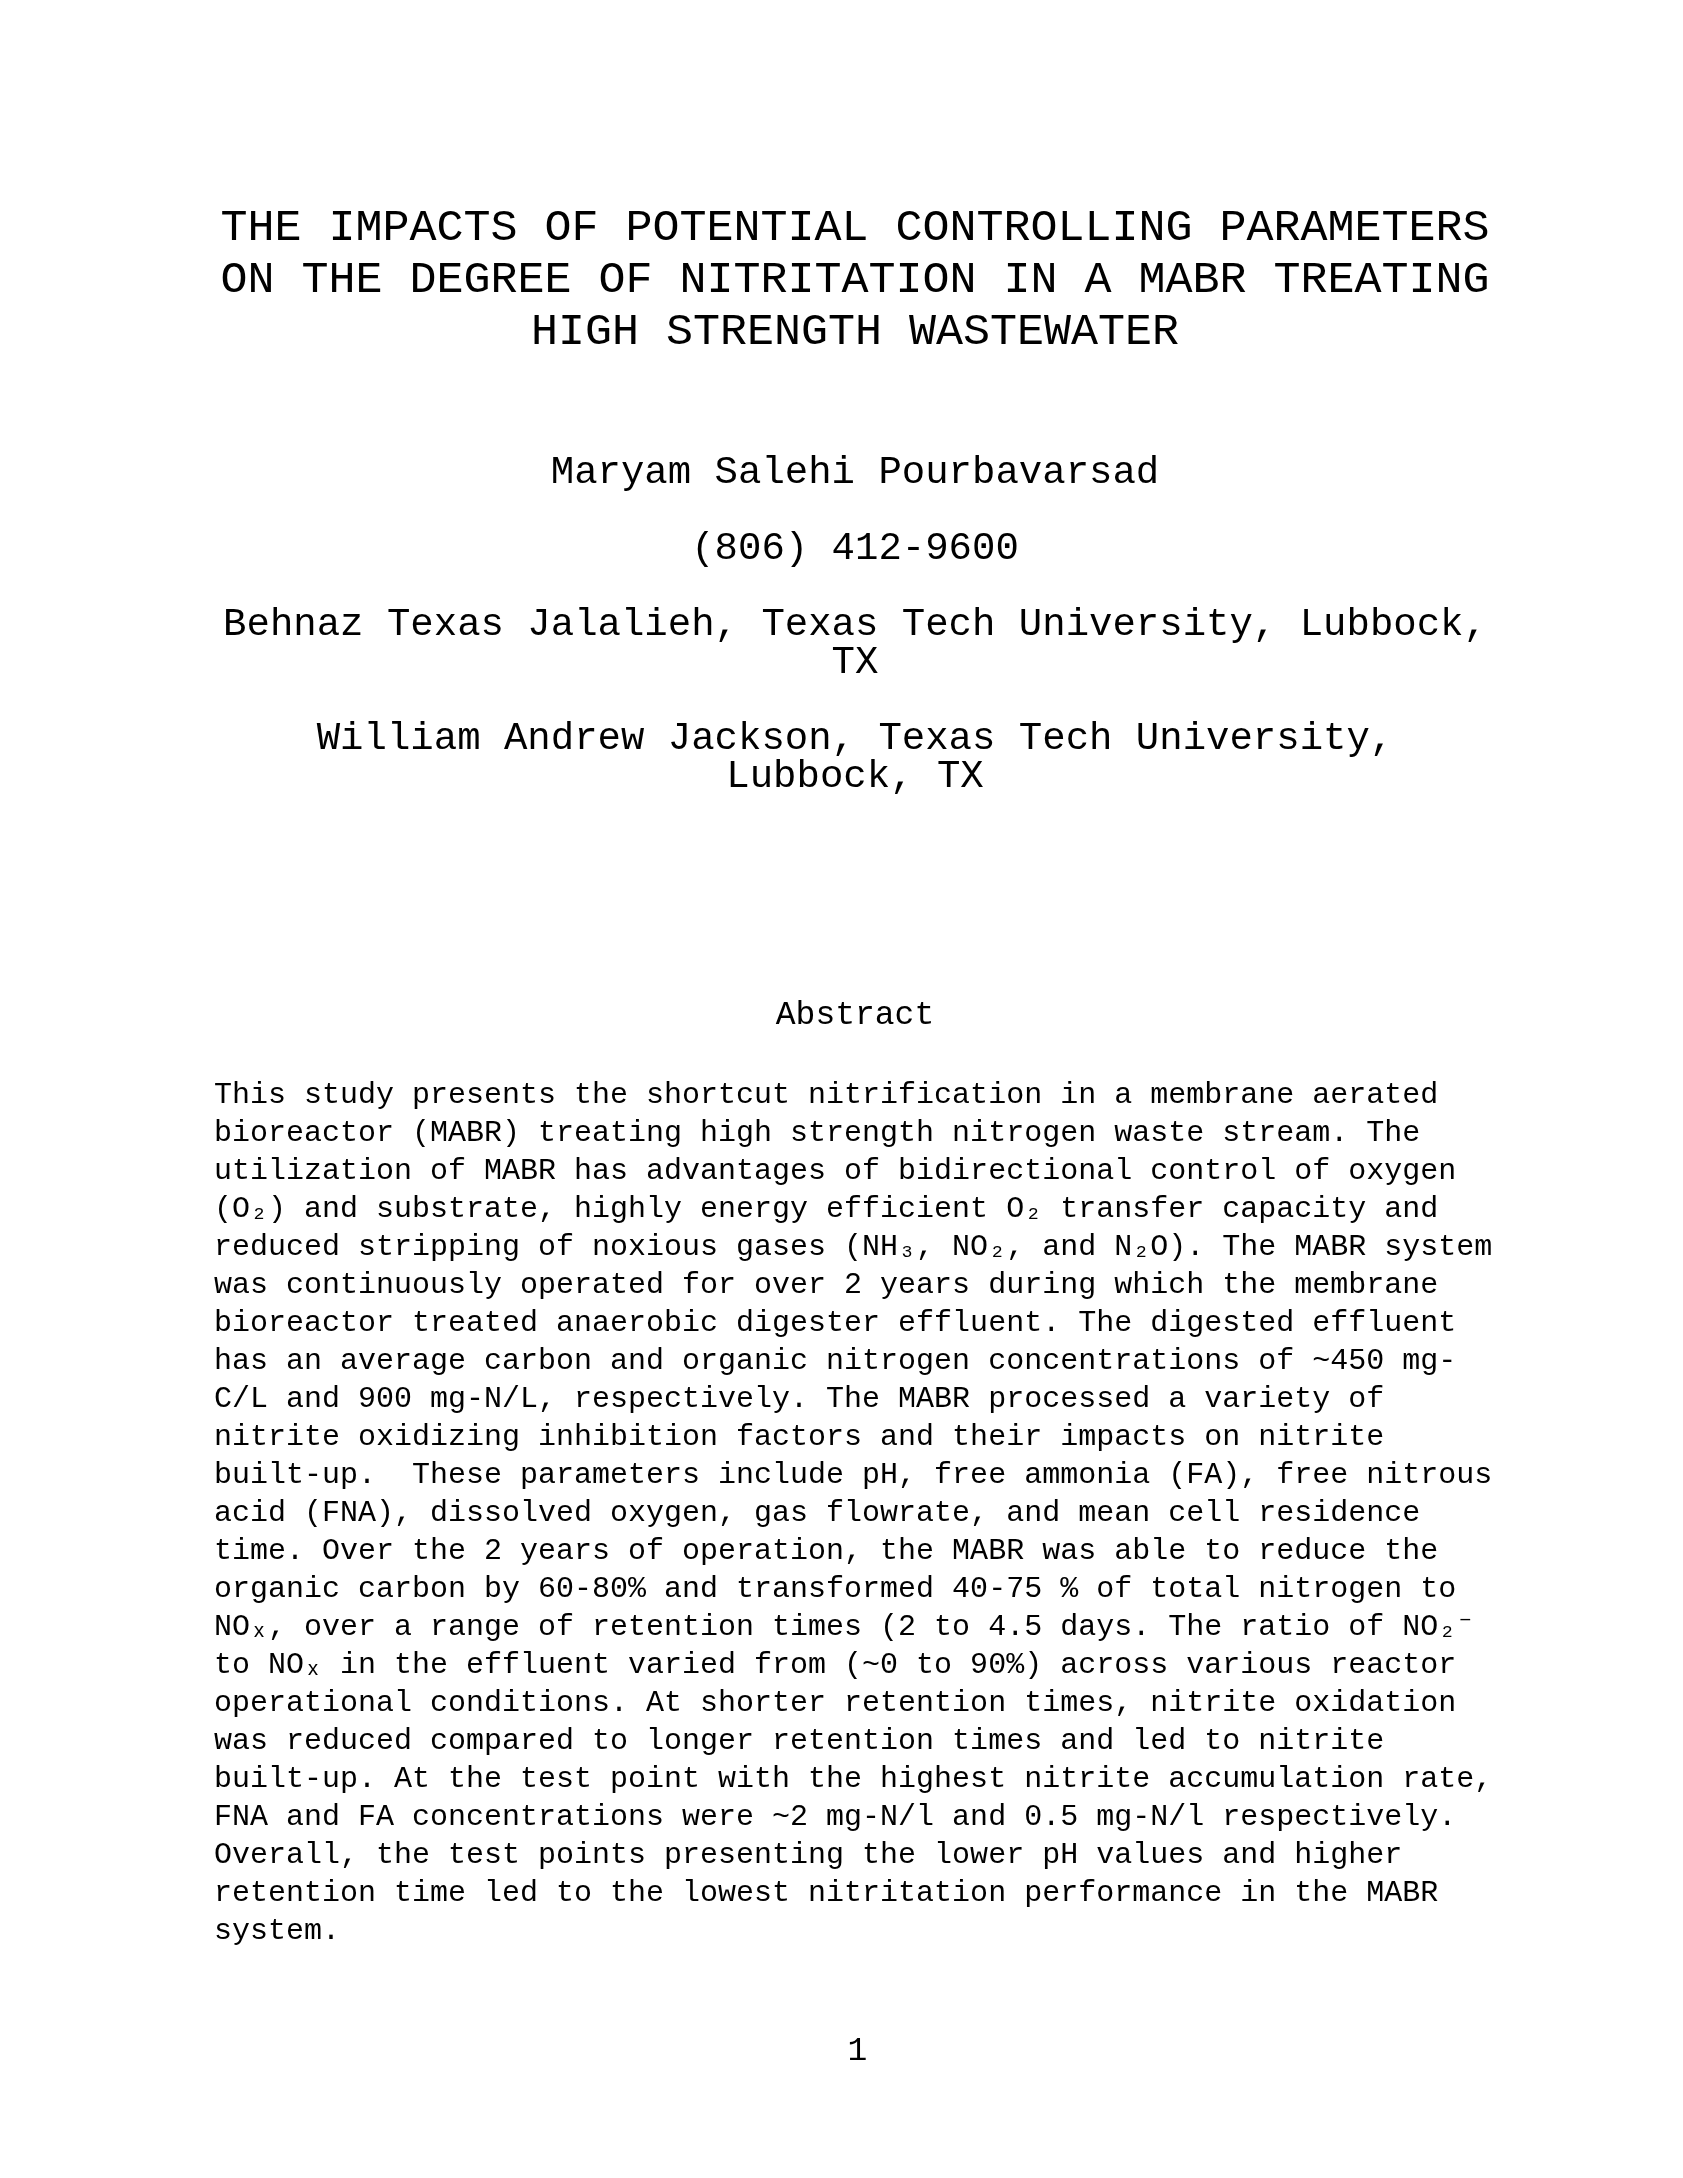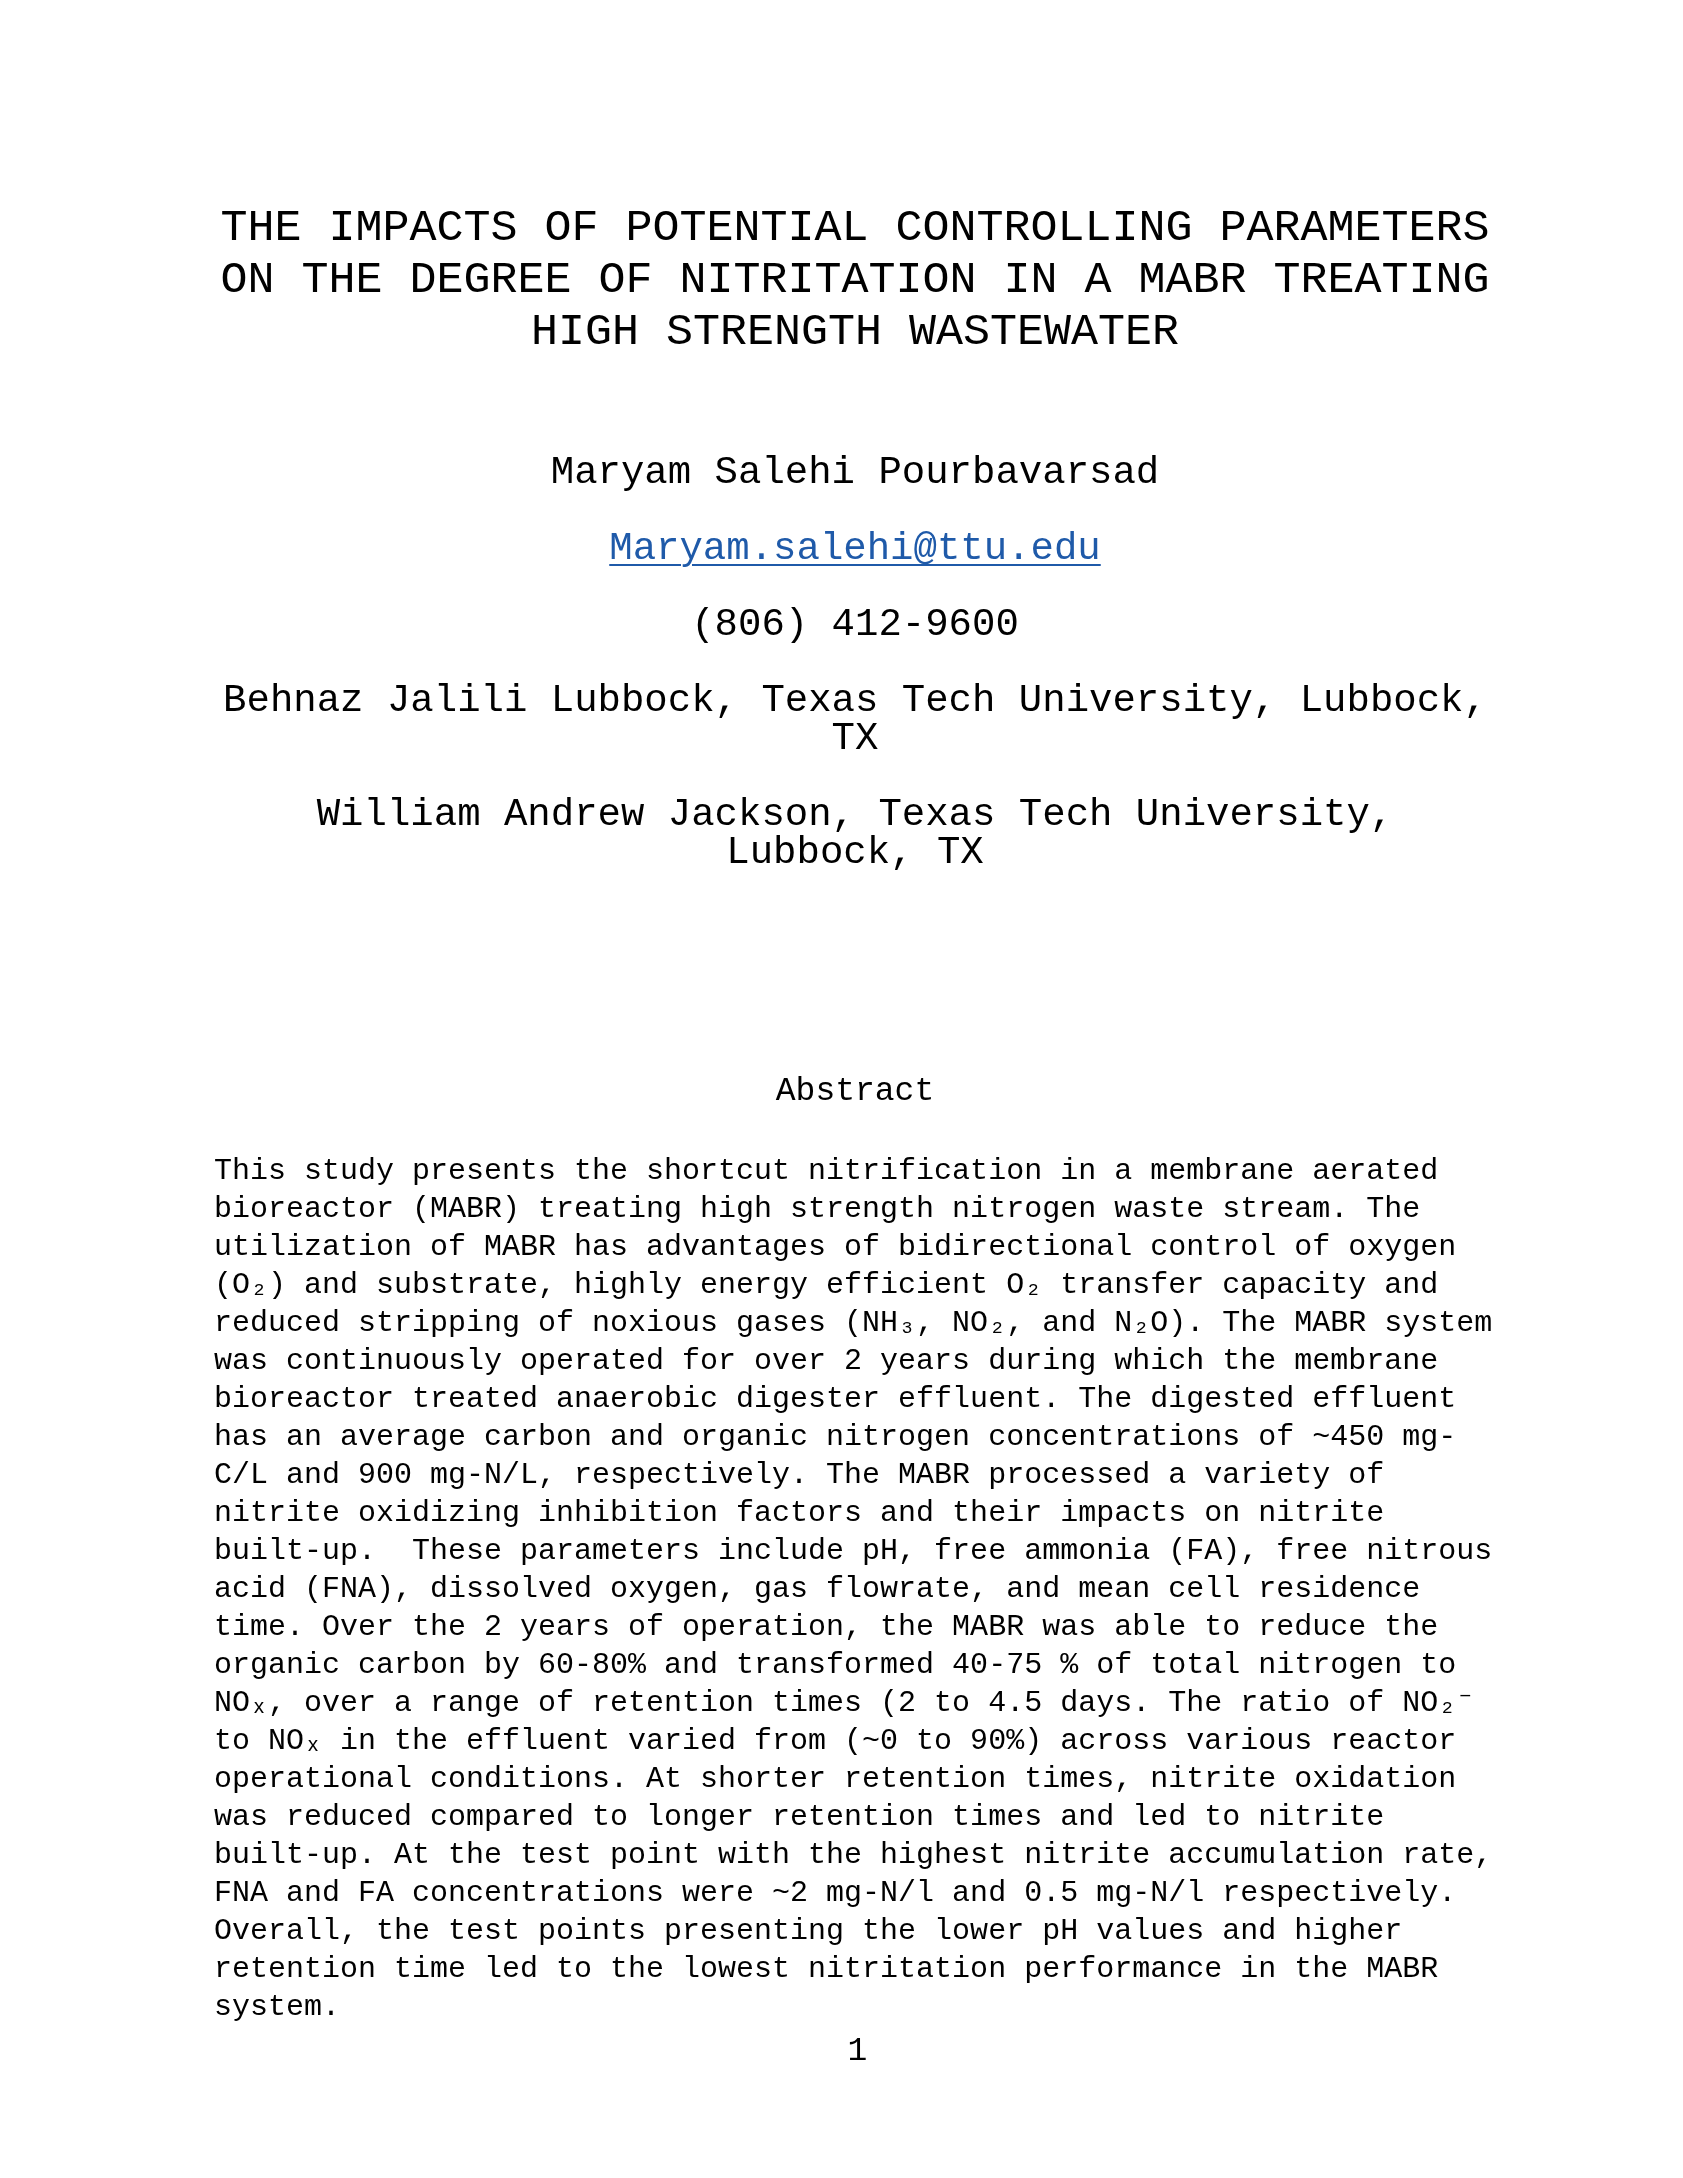--- a/index.html
+++ b/index.html
@@ -76,27 +76,24 @@
 
 <div class="page">
   <div class="content">
 
     <h1 class="title">THE IMPACTS OF POTENTIAL CONTROLLING PARAMETERS ON THE DEGREE OF NITRITATION IN A MABR TREATING HIGH STRENGTH WASTEWATER</h1>
 
     <p class="cline author-line">Maryam Salehi Pourbavarsad</p>
 
 
 
-    <p class="cline">
-      <a class="email-link">Maryam.salehi@ttu.edu</a>
-    </p>
 
     <p class="cline">(806) 412-9600</p>
 
-    <p class="cline">Behnaz Jalili Lubbock, Texas Tech University, Lubbock, TX</p>
+    <p class="cline">Behnaz Texas Jalalieh, Texas Tech University, Lubbock, TX</p>
 
     <p class="cline">William Andrew Jackson, Texas Tech University, Lubbock, TX</p>
 
     <h2 class="abstract-heading">Abstract</h2>
 
     <p class="abstract-body">This study presents the shortcut nitrification in a membrane aerated bioreactor (MABR) treating high strength nitrogen waste stream. The utilization of MABR has advantages of bidirectional control of oxygen (O₂) and substrate, highly energy efficient O₂ transfer capacity and reduced stripping of noxious gases (NH₃, NO₂, and N₂O). The MABR system was continuously operated for over 2 years during which the membrane bioreactor treated anaerobic digester effluent. The digested effluent has an average carbon and organic nitrogen concentrations of ~450 mg-C/L and 900 mg-N/L, respectively. The MABR processed a variety of nitrite oxidizing inhibition factors and their impacts on nitrite built-up.&nbsp; These parameters include pH, free ammonia (FA), free nitrous acid (FNA), dissolved oxygen, gas flowrate, and mean cell residence time. Over the 2 years of operation, the MABR was able to reduce the organic carbon by 60-80% and transformed 40-75 % of total nitrogen to NOₓ, over a range of retention times (2 to 4.5 days. The ratio of NO₂⁻ to NOₓ in the effluent varied from (~0 to 90%) across various reactor operational conditions. At shorter retention times, nitrite oxidation was reduced compared to longer retention times and led to nitrite built-up. At the test point with the highest nitrite accumulation rate, FNA and FA concentrations were ~2 mg-N/l and 0.5 mg-N/l respectively. Overall, the test points presenting the lower pH values and higher retention time led to the lowest nitritation performance in the MABR system.</p>
 
   </div>
 
   <div class="page-number">1</div>

